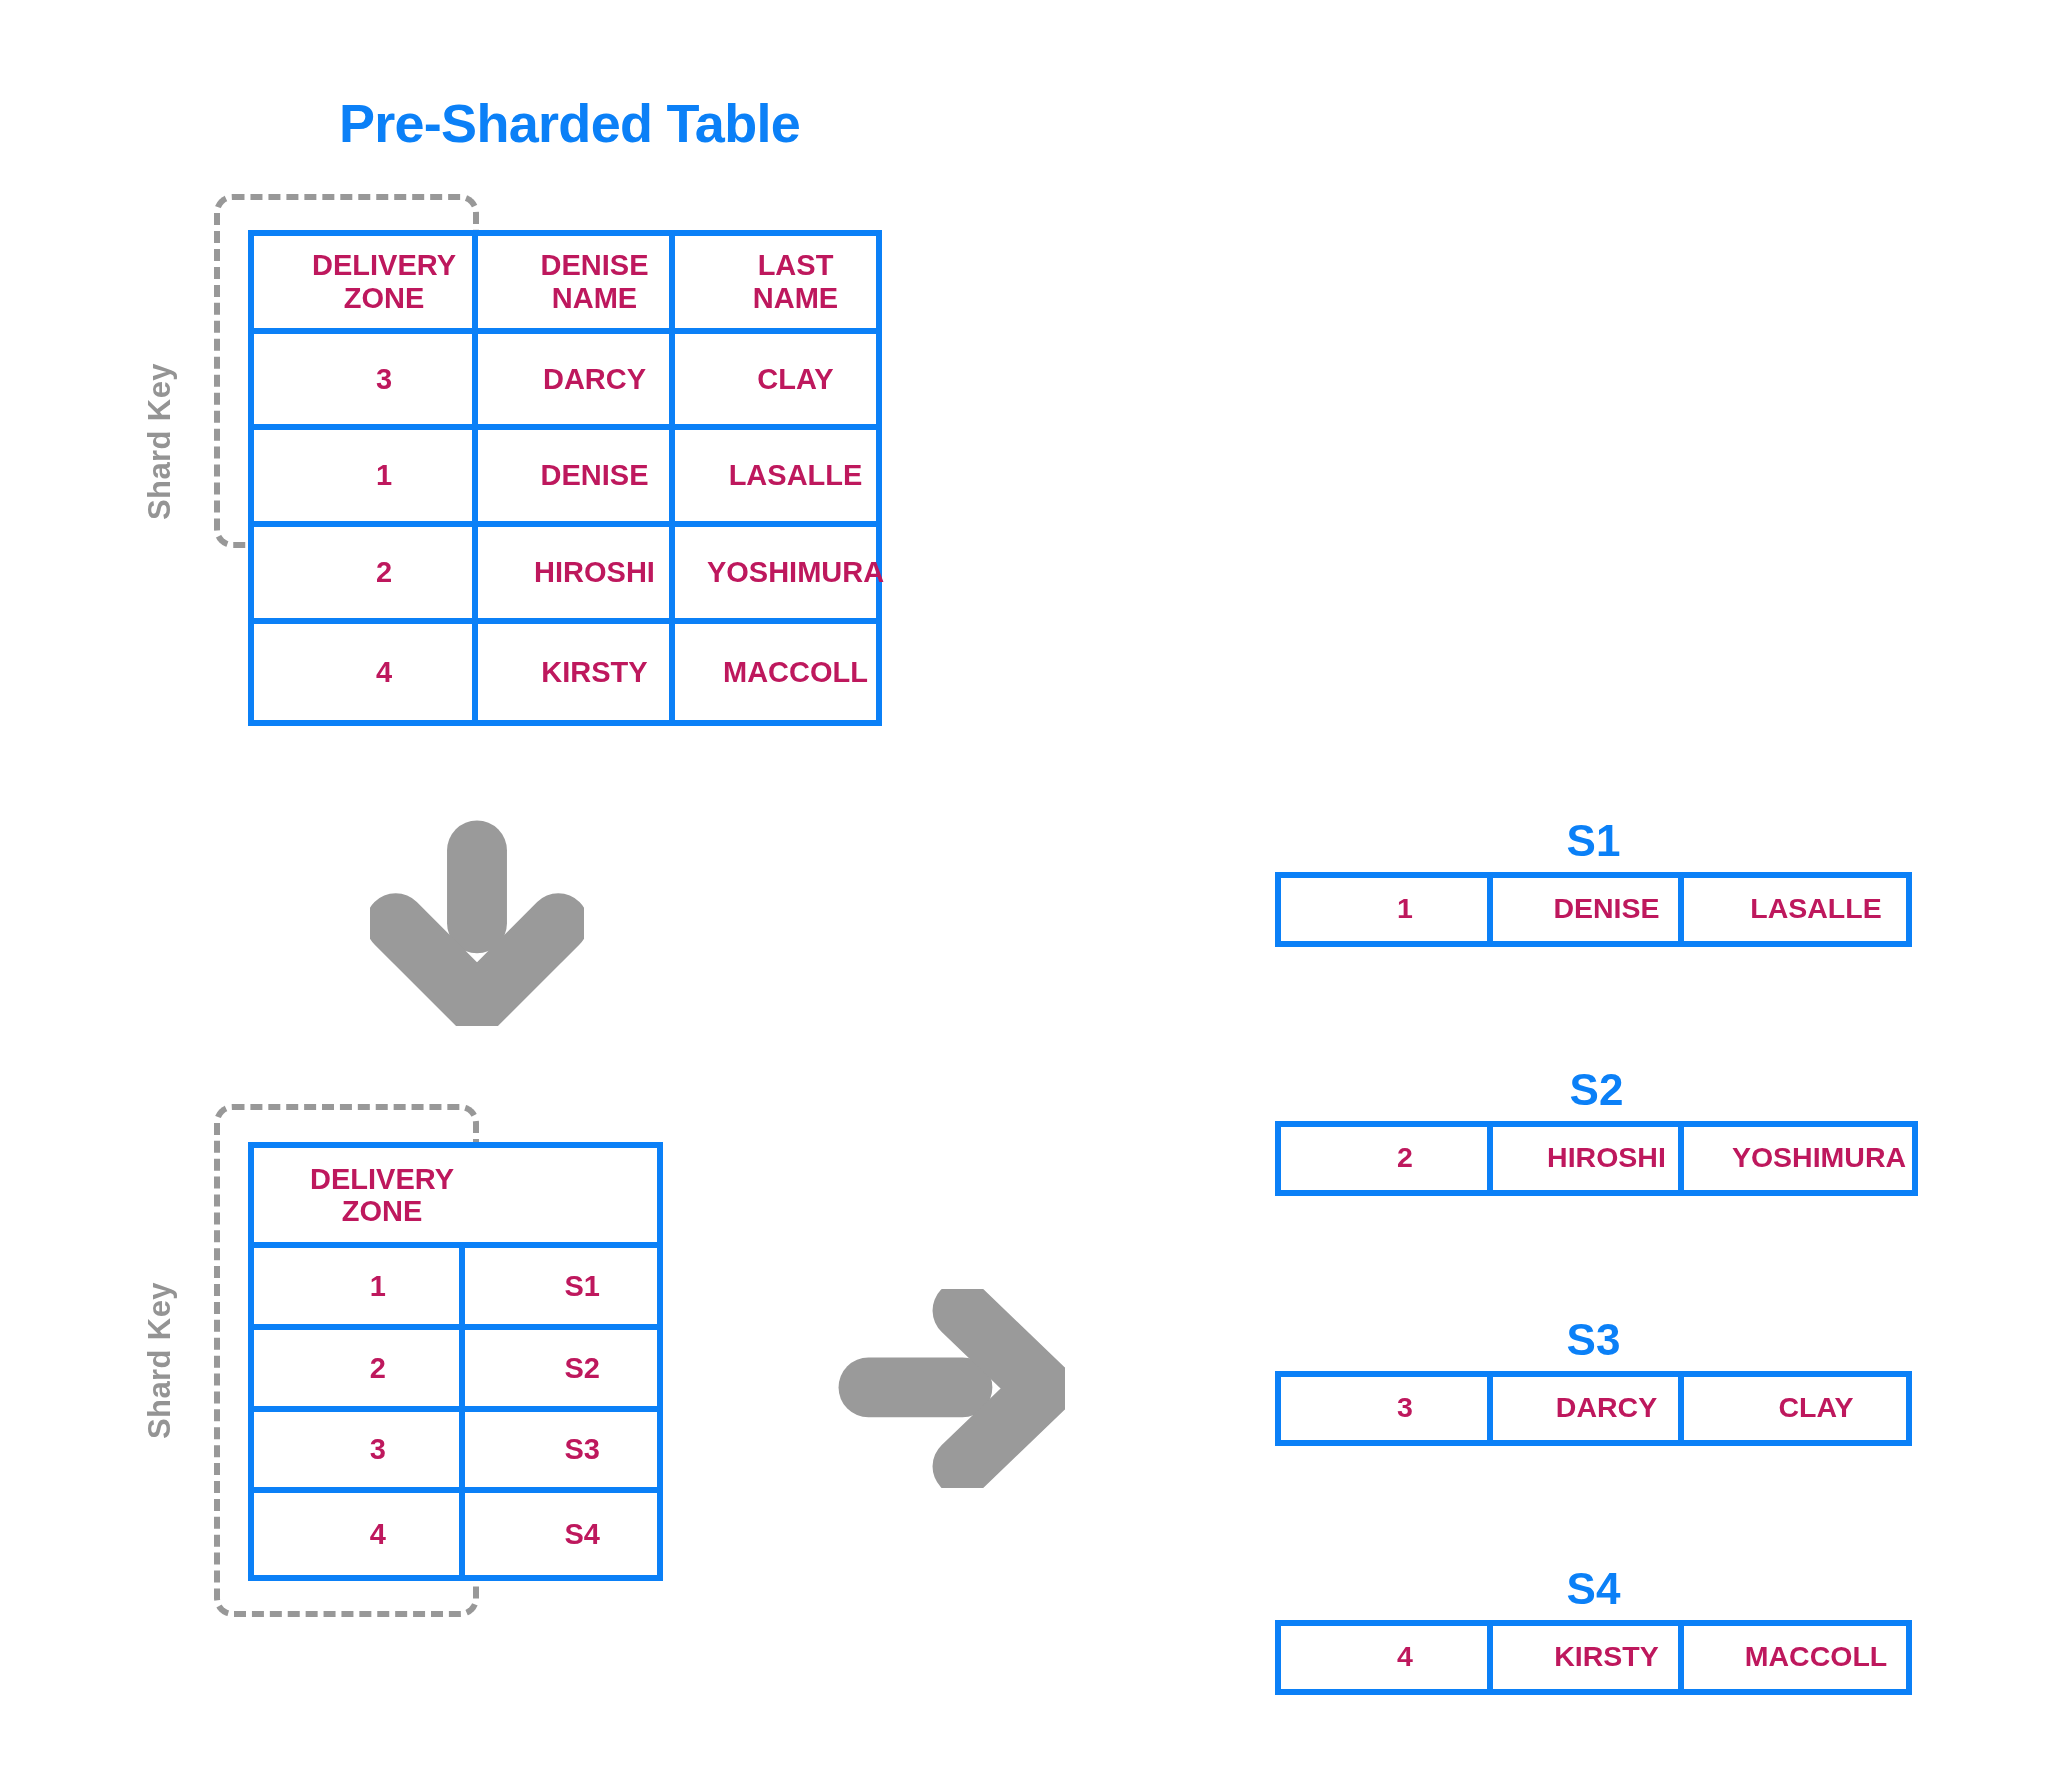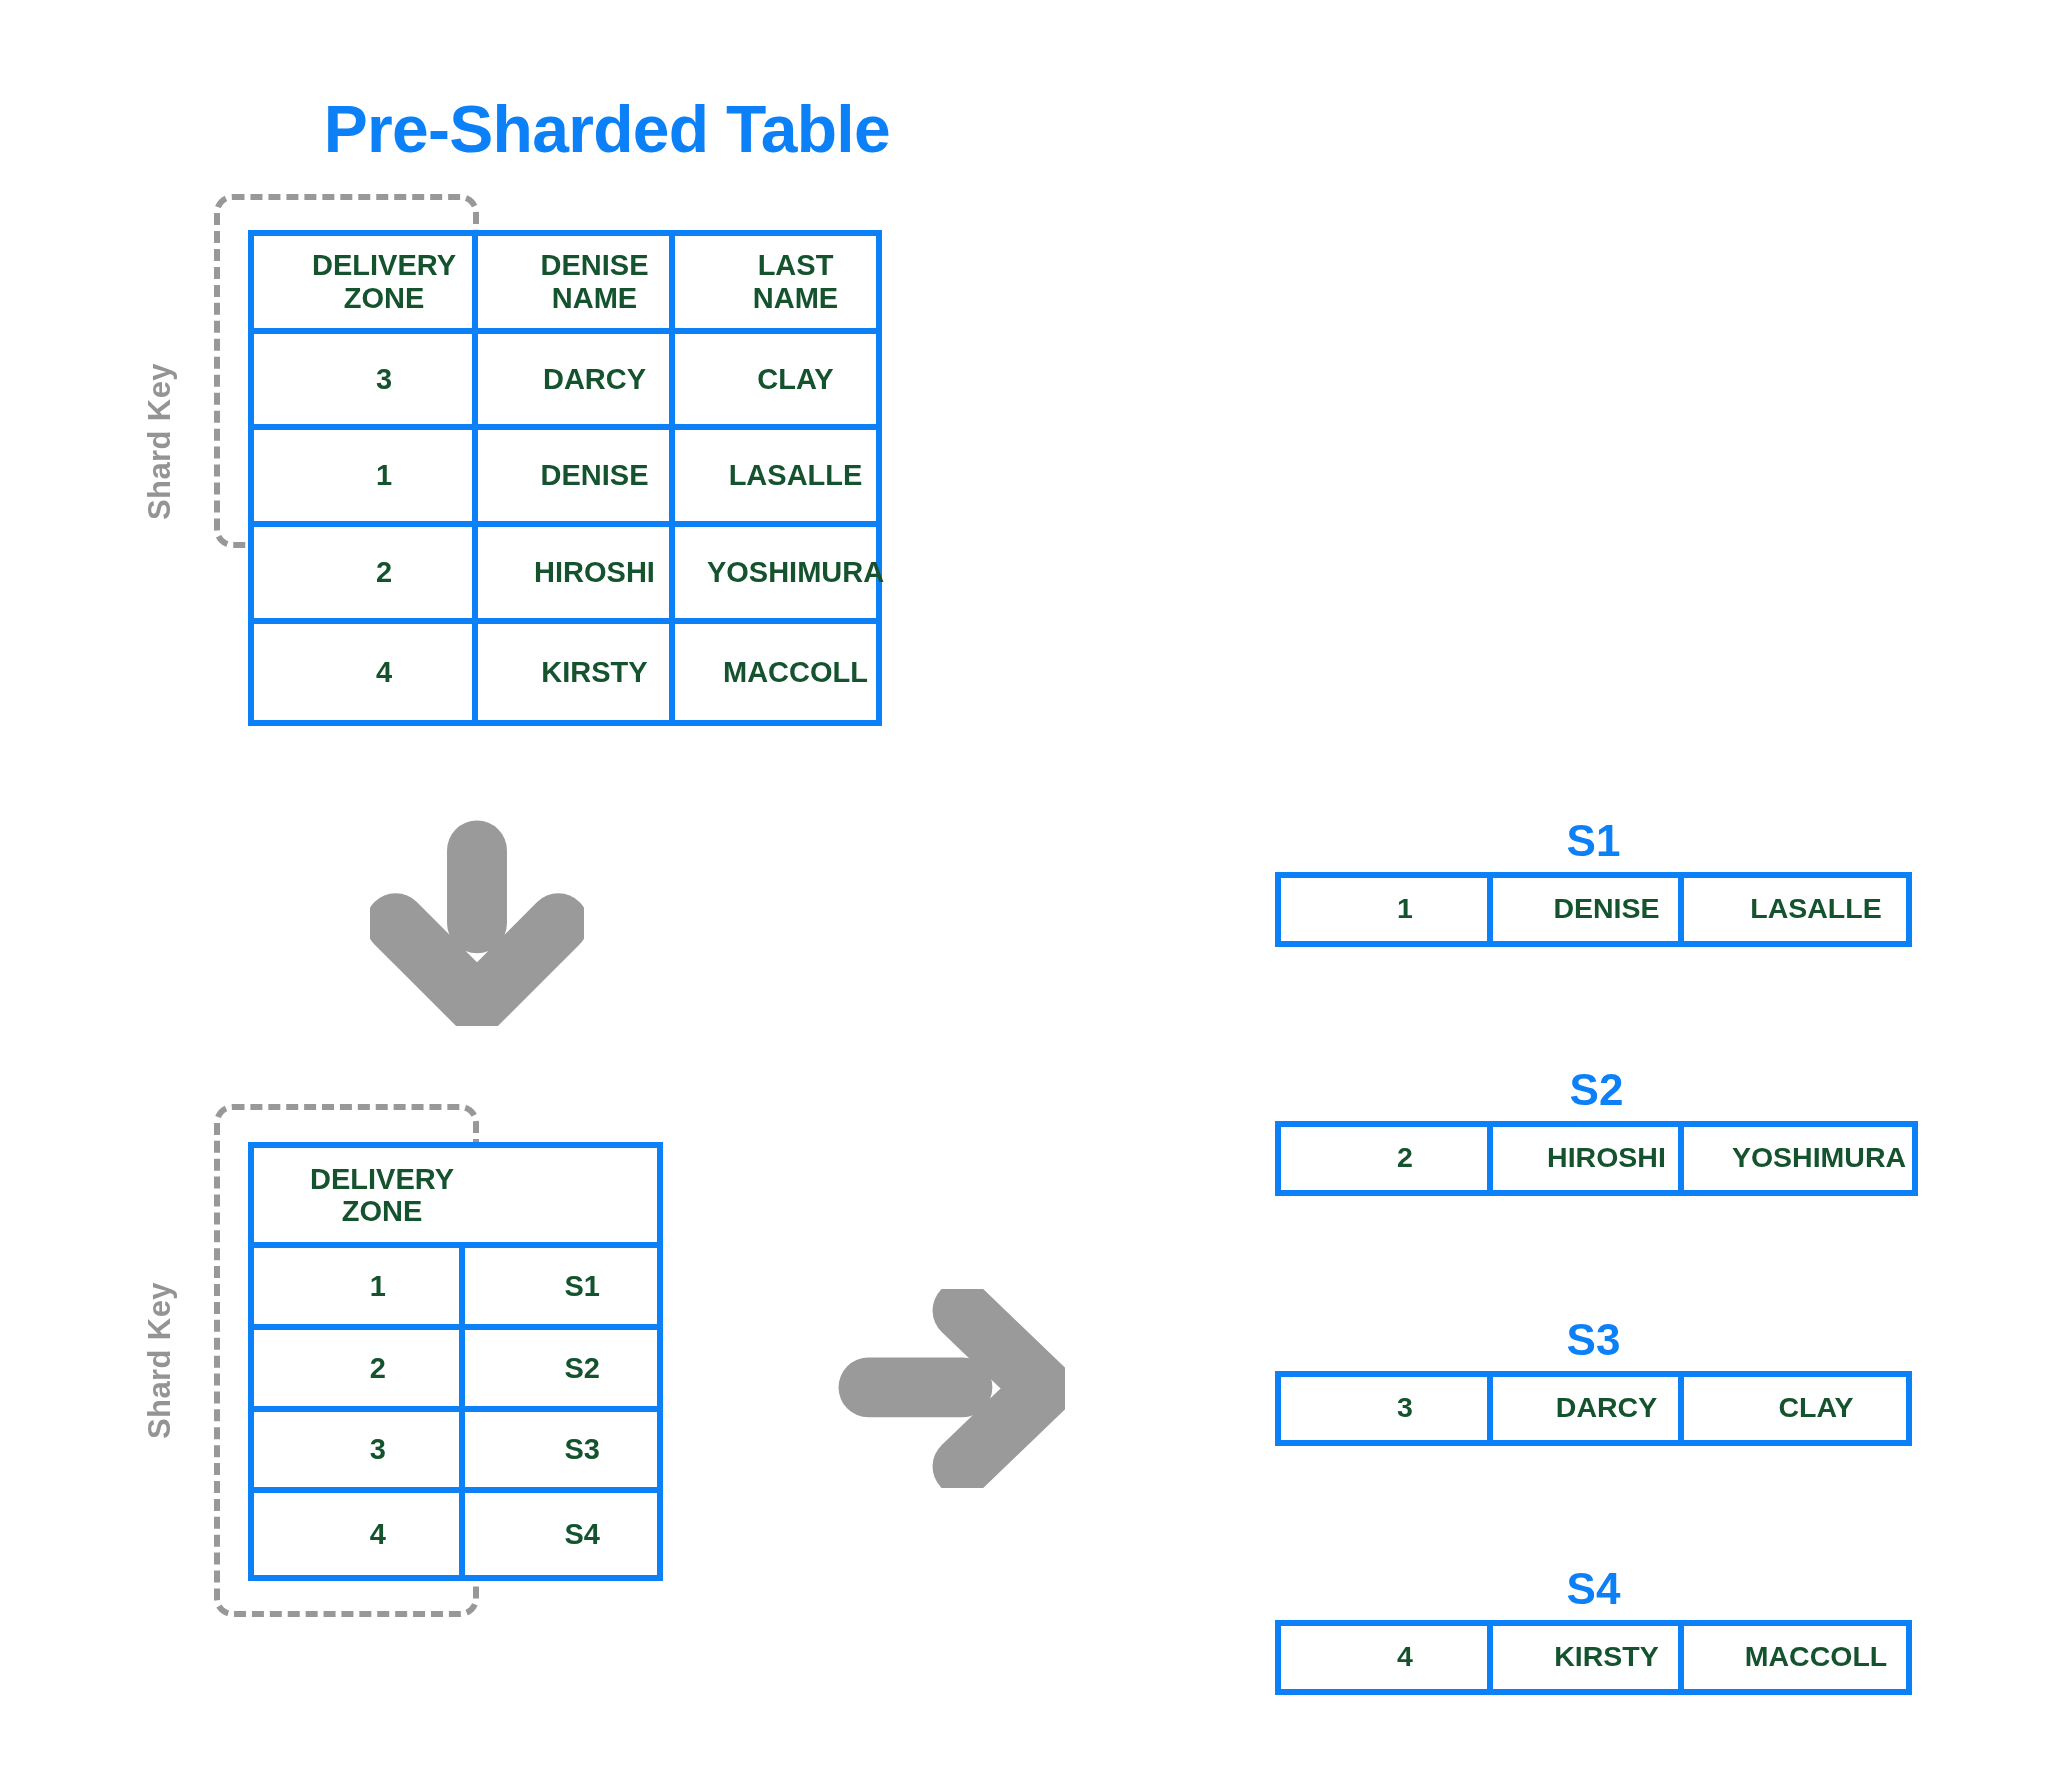--- a/index.html
+++ b/index.html
@@ -15,22 +15,22 @@
     font-family: "Liberation Sans", sans-serif;
   }
 
   .abs { position: absolute; }
 
   
   #title {
     left: 249px;
     top: 96px;
     width: 641px;
-    text-align: right;
-    font-size: 66px;
+    text-align: center;
+    font-size: 54px;
     font-weight: bold;
     color: #0b80f7;
     letter-spacing: -0.7px;
     line-height: 1;
     white-space: nowrap;
   }
 
   
   .dash-box {
     border: 6.4px dashed #989898;
@@ -66,21 +66,21 @@
     border-bottom: 6.4px solid #0b80f7;
   }
   .trow:last-child { border-bottom: none; }
 
   .tcell {
     box-sizing: border-box;
     border-right: 6.4px solid #0b80f7;
     display: flex;
     align-items: center;
     justify-content: center;
-    color: #14532d;
+    color: #be185d;
     font-weight: bold;
     text-align: center;
     line-height: 1.12;
     white-space: pre-line;
     overflow: visible;
     padding-left: 42px;
   }
   .tcell:last-child { border-right: none; }
 
   

